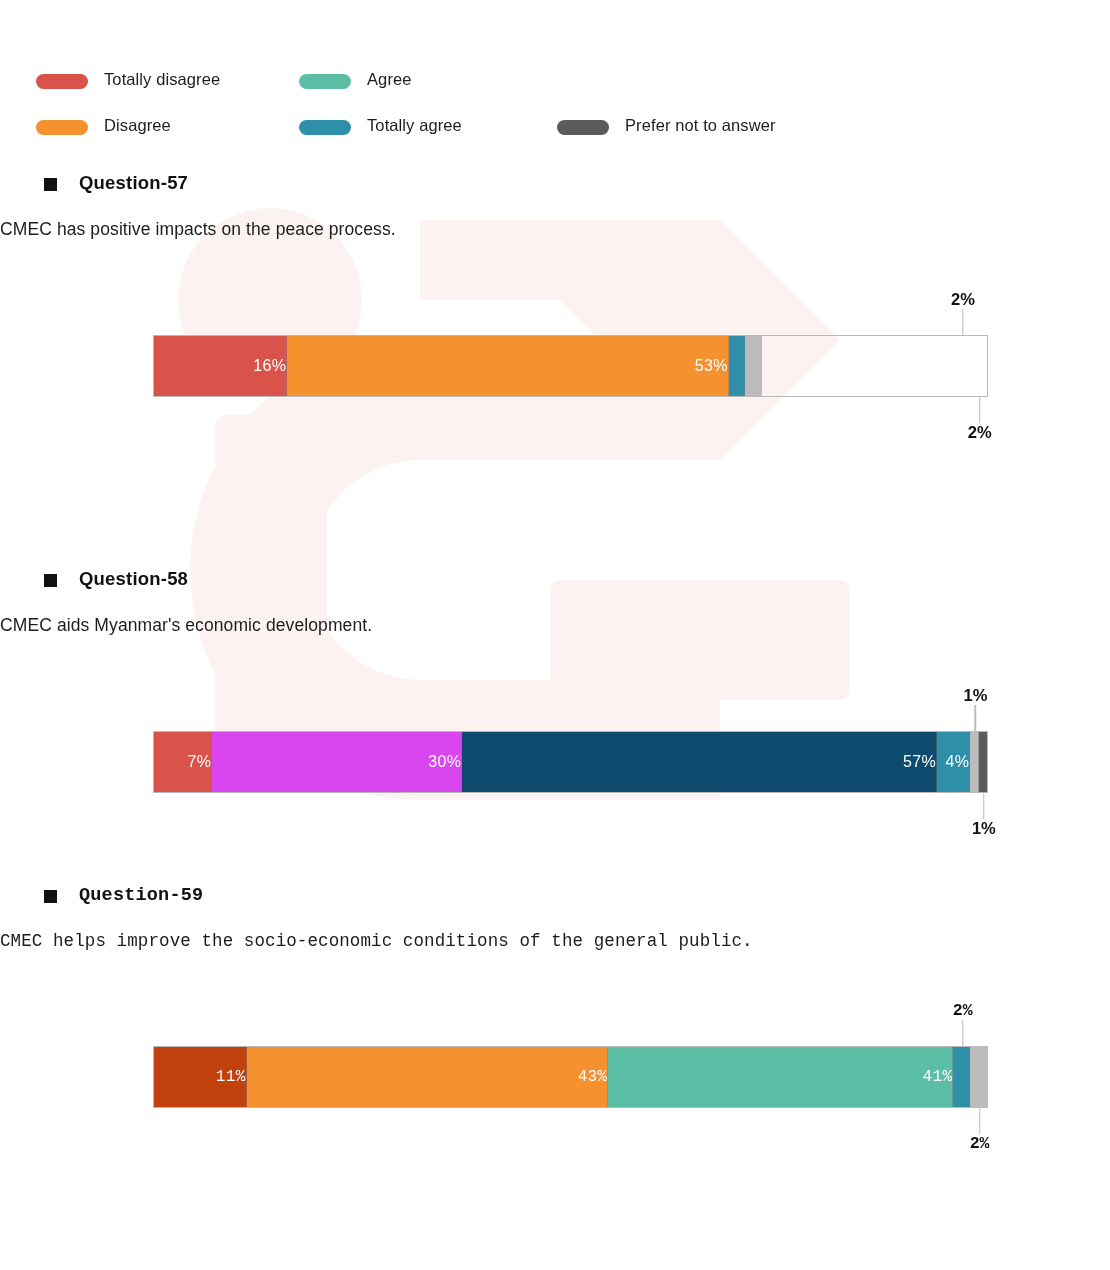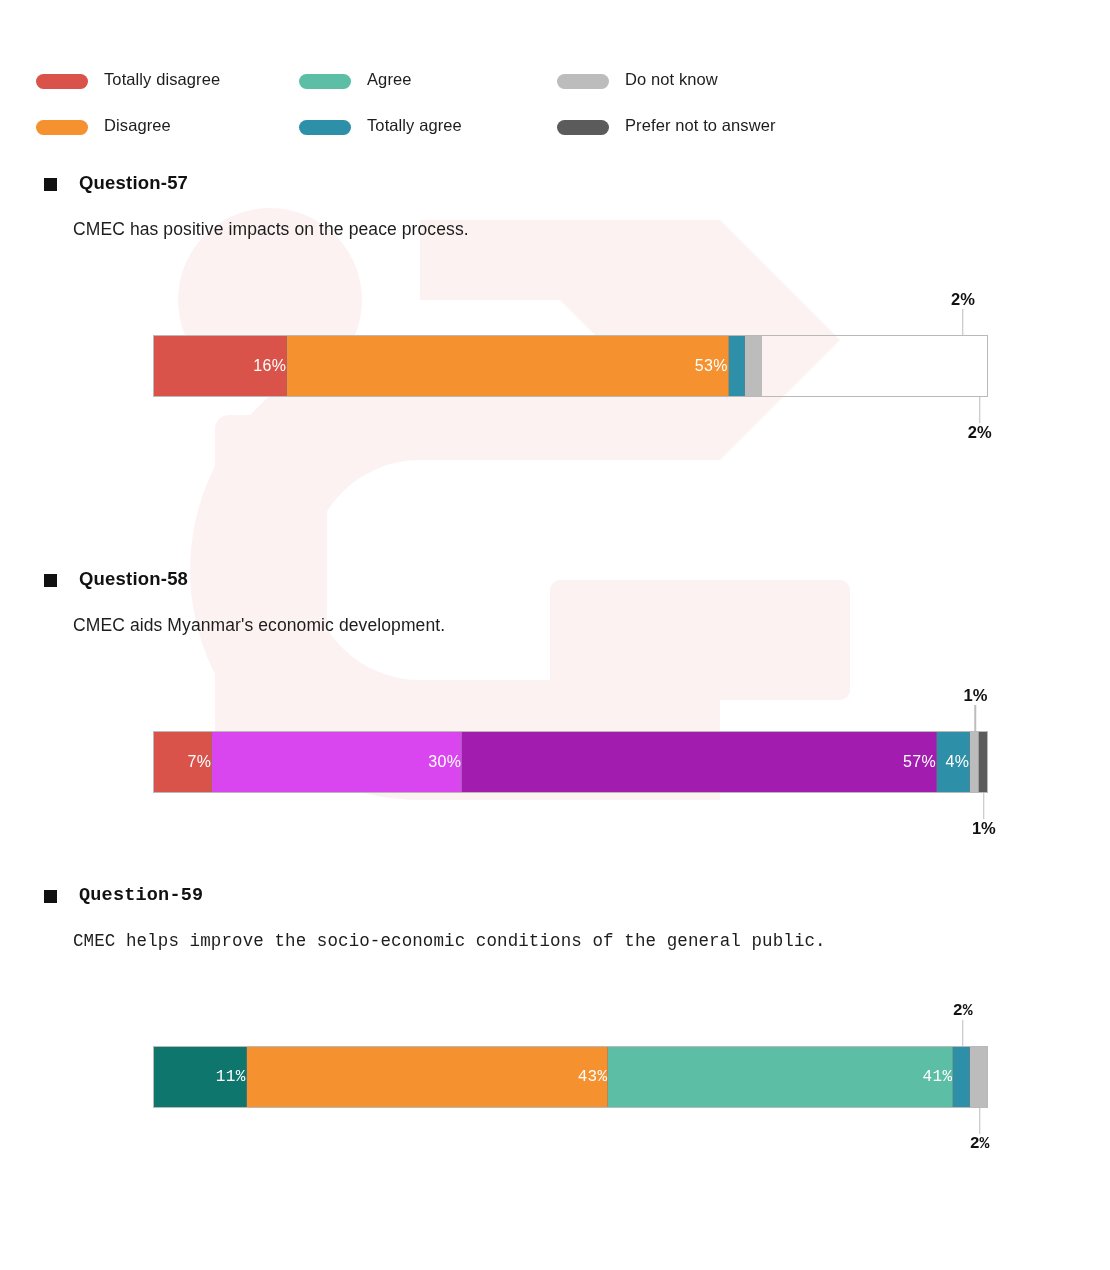--- a/index.html
+++ b/index.html
@@ -68,21 +68,20 @@
     margin-right: 22px;
     margin-top: 2px;
   }
   .q-title {
     font-size: 18.5px;
     font-weight: bold;
     color: #111111;
     letter-spacing: .2px;
   }
   .q-text {
-    padding-left: 73px;
     margin-top: 25px;
     font-size: 17.5px;
     color: #1d1d1d;
     letter-spacing: .1px;
   }
 
   
   .chart-area {
     position: relative;
     margin-top: 34px;
@@ -158,24 +157,20 @@
   <div class="legend">
     <div class="legend-row">
       <div class="legend-item col1">
         <span class="swatch" style="background: rgb(217, 83, 74);"></span>
         <span class="legend-label">Totally disagree</span>
       </div>
       <div class="legend-item col2">
         <span class="swatch" style="background: rgb(92, 191, 165);"></span>
         <span class="legend-label">Agree</span>
       </div>
-      <div class="legend-item col3">
-        <span class="swatch" style="background: rgb(188, 188, 188);"></span>
-        <span class="legend-label">Do not know</span>
-      </div>
     </div>
     <div class="legend-row">
       <div class="legend-item col1">
         <span class="swatch" style="background: rgb(245, 145, 46);"></span>
         <span class="legend-label">Disagree</span>
       </div>
       <div class="legend-item col2">
         <span class="swatch" style="background: rgb(46, 143, 168);"></span>
         <span class="legend-label">Totally agree</span>
       </div>
@@ -224,21 +219,21 @@
     <div class="q-text">CMEC aids Myanmar's economic development.</div>
     <div class="chart-area">
       <div class="bar-wrap">
         <div class="bar">
             <div class="seg" style="width: 7%; background: rgb(217, 83, 74);">
               <span class="seg-label">7%</span>
             </div>
             <div class="seg" style="width: 30%; background: #d946ef;">
               <span class="seg-label">30%</span>
             </div>
-            <div class="seg" style="width: 57%; background: #a21caf;">
+            <div class="seg" style="width: 57%; background: #0c4a6e;">
               <span class="seg-label">57%</span>
             </div>
             <div class="seg" style="width: 4%; background: rgb(46, 143, 168);">
               <span class="seg-label">4%</span>
             </div>
             <div class="seg" style="width: 1%; background: rgb(188, 188, 188);"></div>
             <div class="seg" style="width: 1%; background: rgb(91, 91, 91);"></div>
           </div>
       <div class="callout up" style="left: 822.475px; top: 0px; height: 61px;">
             <div class="cl-line"></div>
@@ -254,21 +249,21 @@
 
   <div class="qblock" id="q-2">
     <div class="q-head">
       <span class="q-bullet"></span>
       <span class="q-title">Question-59</span>
     </div>
     <div class="q-text">CMEC helps improve the socio-economic conditions of the general public.</div>
     <div class="chart-area">
       <div class="bar-wrap">
         <div class="bar">
-            <div class="seg" style="width: 11.1111%; background: #0f766e;">
+            <div class="seg" style="width: 11.1111%; background: #c2410c;">
               <span class="seg-label">11%</span>
             </div>
             <div class="seg" style="width: 43.4343%; background: rgb(245, 145, 46);">
               <span class="seg-label">43%</span>
             </div>
             <div class="seg" style="width: 41.4141%; background: rgb(92, 191, 165);">
               <span class="seg-label">41%</span>
             </div>
             <div class="seg" style="width: 2.0202%; background: rgb(46, 143, 168);"></div>
             <div class="seg" style="width: 2.0202%; background: rgb(188, 188, 188);"></div>

